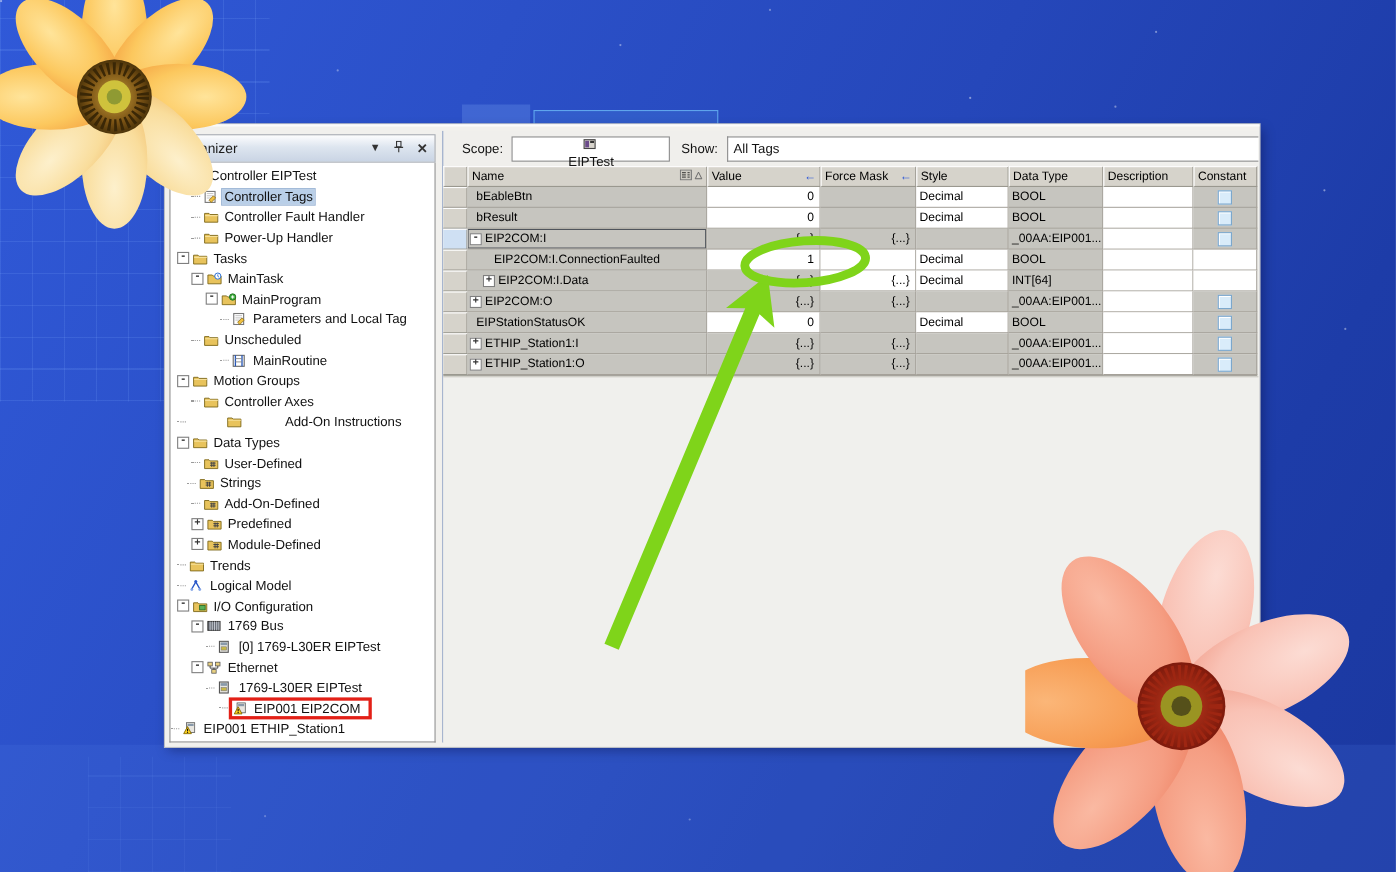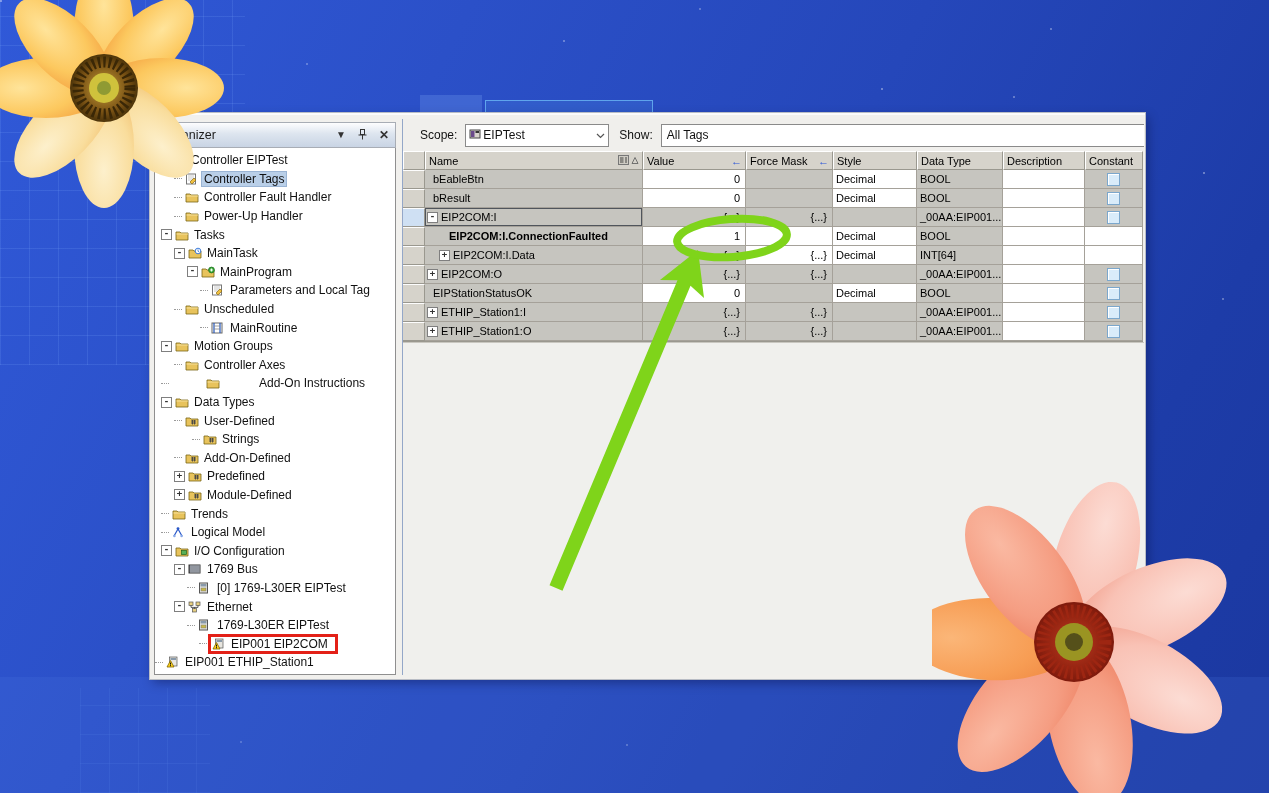--- a/index.html
+++ b/index.html
@@ -44,21 +44,21 @@
   .ticon{width:14px;height:12px;flex:0 0 14px;margin-right:3px;}
   .ticon svg{display:block;}
   .tlabel{padding:0 2px;}
   .redwrap{display:flex;align-items:center;border:3px solid #e32017;padding:0 5px 0 1px;margin-left:-2px;}
 
   
   .tagpane{position:absolute;left:252px;top:4px;width:741px;height:556px;display:flex;flex-direction:column;
     border-left:1px solid #94a7c8;background:#f0efec;}
   .tagbar{height:32px;display:flex;align-items:center;padding-left:17px;font-size:12px;color:#111;flex:0 0 32px;}
   .combo{width:136px;height:21px;background:#fff;border:1px solid #8a8a8a;display:flex;align-items:center;
-    padding:0 3px;margin-left:8px;font-size:12px;}
+    padding:0 3px;margin-left:8px;font-size:12px;flex-direction:column;}
   .combo .chev{margin-left:auto;color:#555;font-size:10px;}
   .showfield{flex:1;height:21px;background:#fff;border:1px solid #8a8a8a;border-right:none;display:flex;
     align-items:center;padding:0 5px;margin-left:8px;font-size:12px;}
   .showlbl{margin-left:10px;}
   .grid{display:grid;grid-template-columns:22px 218px 103px 87px 84px 86px 82px 58px;grid-auto-rows:19px;
     width:740px;background:#fff;border-bottom:1px solid #9a988f;}
   .hc{background:#d6d3cb;border-right:1px solid #9a988f;border-bottom:1px solid #9a988f;
     border-top:1px solid #fff;border-left:1px solid #fff;font-size:11px;display:flex;align-items:center;
     padding:0 3px;white-space:nowrap;overflow:hidden;color:#000;}
   .hc .harrow{margin-left:auto;color:#2753d8;font-weight:bold;font-size:11px;}
@@ -252,21 +252,21 @@
         <div class="titem" style="padding-left: 19px;">
           <span class="tstub"></span>
           <span class="ticon">
             <svg width="14" height="12" viewBox="0 0 14 12">
               <path d="M1 3 h4 l1 1 h7 v7 h-12 z" fill="#e8c35c" stroke="#7a6414" stroke-width="0.8"></path>
               <path d="M6 6 h5 M6 8 h5 M7.5 5 v4.5 M9.5 5 v4.5" stroke="#444" stroke-width="0.9" fill="none"></path>
             </svg>
           </span>
           <span class="tlabel">User-Defined</span>
         </div>
-        <div class="titem" style="padding-left: 37px;">
+        <div class="titem" style="padding-left: 15px;">
           <span class="tstub"></span>
           <span class="ticon">
             <svg width="14" height="12" viewBox="0 0 14 12">
               <path d="M1 3 h4 l1 1 h7 v7 h-12 z" fill="#e8c35c" stroke="#7a6414" stroke-width="0.8"></path>
               <path d="M6 6 h5 M6 8 h5 M7.5 5 v4.5 M9.5 5 v4.5" stroke="#444" stroke-width="0.9" fill="none"></path>
             </svg>
           </span>
           <span class="tlabel">Strings</span>
         </div>
         <div class="titem" style="padding-left: 19px;">
@@ -490,21 +490,21 @@
         </div>
         <div class="dc num g">{...}</div>
         <div class="dc num g">{...}</div>
         <div class="dc g"></div>
         <div class="dc g">_00AA:EIP001...</div>
         <div class="dc w"></div>
         <div class="dc g" style="justify-content: center;">
           <div class="cb"></div>
         </div>
         <div class="rs"></div>
-        <div class="dc g" style="padding-left: 24px; font-weight: bold;">
+        <div class="dc g" style="padding-left: 24px;">
           <span>EIP2COM:I.ConnectionFaulted</span>
         </div>
         <div class="dc num w">1</div>
         <div class="dc num w"></div>
         <div class="dc w">Decimal</div>
         <div class="dc g">BOOL</div>
         <div class="dc w"></div>
         <div class="dc w" style="justify-content: center;"></div>
         <div class="rs"></div>
         <div class="dc g" style="padding-left: 14px;">

